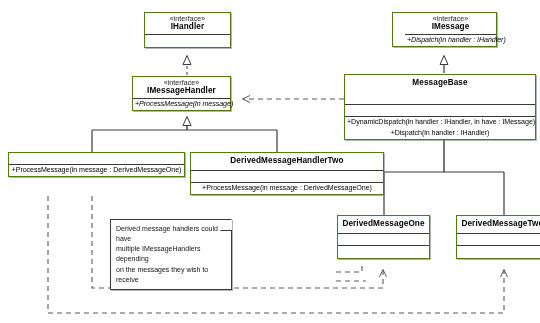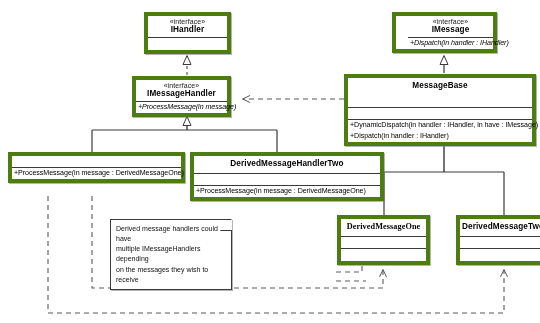--- a/index.html
+++ b/index.html
@@ -9,21 +9,21 @@
     font-family:"Liberation Sans", sans-serif;
     overflow:hidden;
     position:relative;
   }
   #canvas{position:absolute;left:0;top:0;width:540px;height:323px;}
   svg.lines{position:absolute;left:0;top:0;width:540px;height:323px;pointer-events:none;}
 
   .uml-class{
     position:absolute;
     background:#ffffff;
-    border:4px solid #4d7c0f;
+    border:1px solid #4d7c0f;
     box-sizing:border-box;
     box-shadow:1px 1px 0 rgba(120,120,120,.55);
     z-index:5;
   }
   .uml-head{
     text-align:center;
     padding:2px 2px 3px 2px;
     line-height:1.08;
     border-bottom:1px solid #3a3a3a;
   }
@@ -47,20 +47,21 @@
   }
   .compartment:last-child{border-bottom:none;}
   .empty-comp{height:12px;}
   .member{
     font-size:7.1px;
     color:#000;
     padding:1px 2px 1px 2px;
     white-space:nowrap;
     line-height:1.25;
     letter-spacing:-.05px;
+    text-align:center;
   }
   .member.abstract{font-style:italic;}
 
   .note{
     position:absolute;
     background:#ffffff;
     border:1px solid #3a3a3a;
     box-sizing:border-box;
     font-size:7px;
     line-height:1.45;
@@ -186,21 +187,21 @@
   <div class="uml-class" style="left:190px;top:152px;width:194px;">
     <div class="uml-head" style="padding-top:4px;padding-bottom:4px;">
       <span class="cname">DerivedMessageHandlerTwo</span>
     </div>
     <div class="compartment empty-comp"></div>
     <div class="compartment">
       <div class="member">+ProcessMessage(in message : DerivedMessageOne)</div>
     </div>
   </div>
 
-  <div class="uml-class" style="left:337px;top:215px;width:93px;font-family:Liberation Serif, serif;">
+  <div class="uml-class" style="left:337px;top:215px;width:93px;">
     <div class="uml-head" style="padding-top:4px;padding-bottom:4px;">
       <span class="cname">DerivedMessageOne</span>
     </div>
     <div class="compartment empty-comp"></div>
     <div class="compartment empty-comp"></div>
   </div>
 
   <div class="uml-class" style="left:456px;top:215px;width:93px;">
     <div class="uml-head" style="padding-top:4px;padding-bottom:4px;">
       <span class="cname">DerivedMessageTwo</span>

